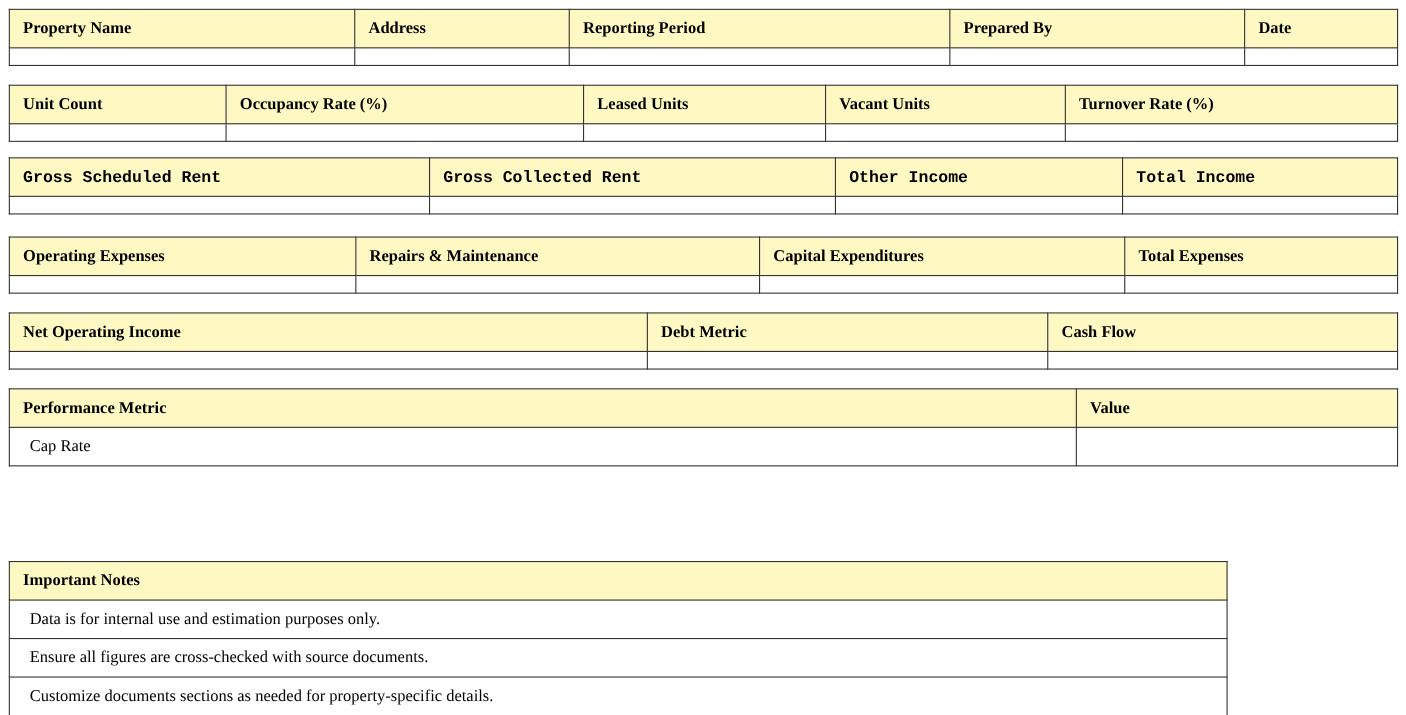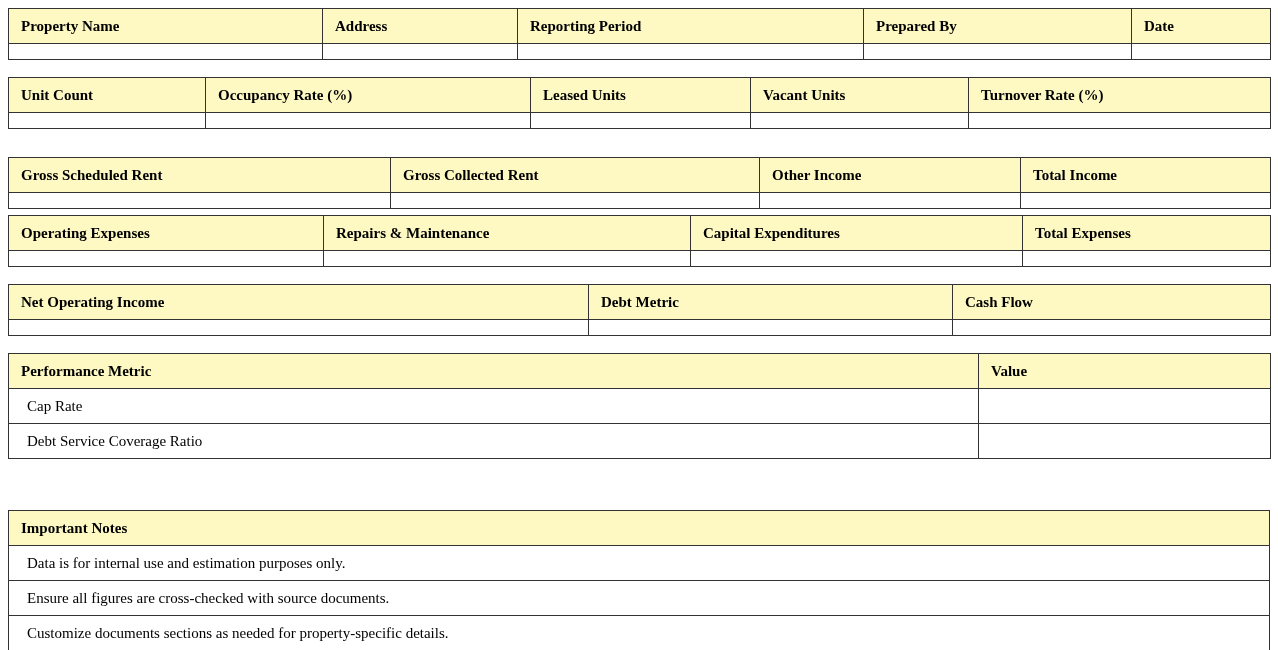--- a/index.html
+++ b/index.html
@@ -1,17 +1,17 @@
 <!DOCTYPE html>
 <html><head>
 <meta charset="utf-8">
 <style>
   html,body{margin:0;padding:0;background:#fff;}
   body{width:1278px;height:650px;overflow:hidden;font-family:"Liberation Serif",serif;font-size:15px;color:#000;}
-  table{position:absolute;left:8px;width:1262px;border-collapse:collapse;table-layout:fixed;}
+  table{position:absolute;left:8px;width:1108px;border-collapse:collapse;table-layout:fixed;}
   td,th{border:1px solid #333;padding:0 12px;text-align:left;vertical-align:middle;}
   th{background:#fef9c3;font-weight:bold;height:34px;}
   td.empty{height:15px;padding:0;}
   td.row{height:34px;padding-left:18px;}
 </style>
 </head>
 <body>
 
 <table style="top:8px;">
   <colgroup>
@@ -58,21 +58,21 @@
   <tr>
     <td class="empty"></td>
     <td class="empty"></td>
     <td class="empty"></td>
     <td class="empty"></td>
     <td class="empty"></td>
   </tr>
 </tbody>
   </table>
 
-<table style="top:157px;">
+<table style="top:143px;font-family:Liberation Mono, monospace;">
   <colgroup>
       <col style="width:382px">
       <col style="width:369px">
       <col style="width:261px">
       <col style="width:250px">
     </colgroup>
   <tbody>
       <tr>
     <th>Gross Scheduled Rent</th>
     <th>Gross Collected Rent</th>
@@ -138,24 +138,20 @@
     </colgroup>
   <tbody>
       <tr>
     <th>Performance Metric</th>
     <th>Value</th>
   </tr>
   <tr>
     <td class="row">Cap Rate</td>
     <td class="row"></td>
   </tr>
-  <tr>
-    <td class="row">Debt Service Coverage Ratio</td>
-    <td class="row"></td>
-  </tr>
 </tbody>
   </table>
 
 <table style="top:510px;">
   <tbody>
       <tr>
     <th>Important Notes</th>
   </tr>
   <tr>
     <td class="row">Data is for internal use and estimation purposes only.</td>

